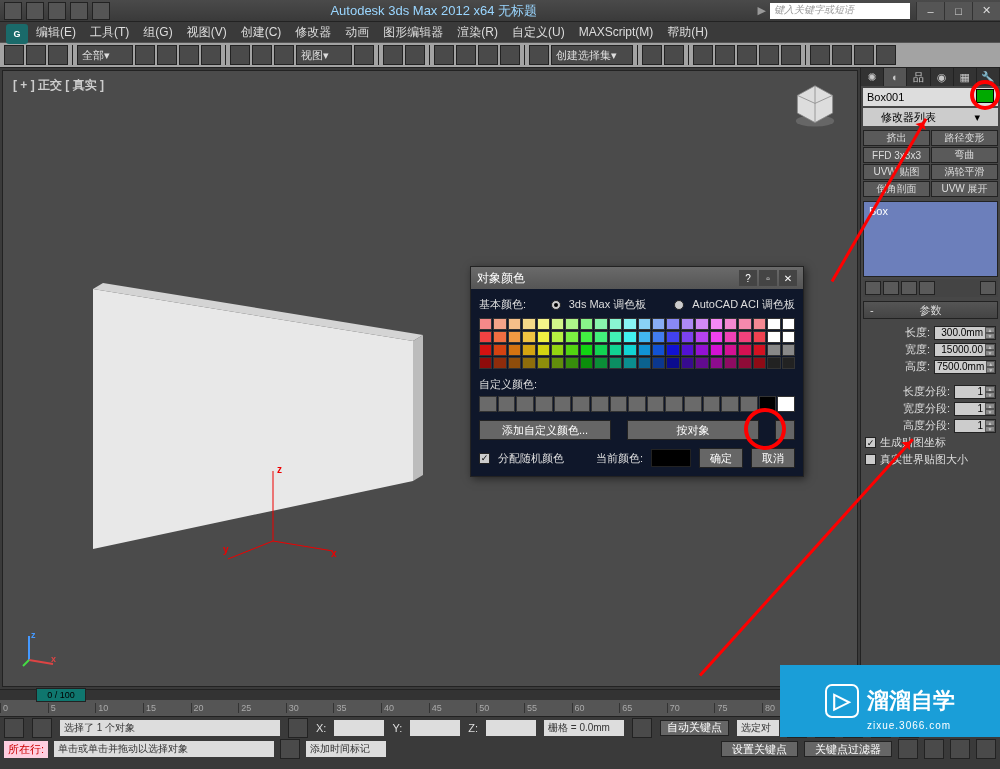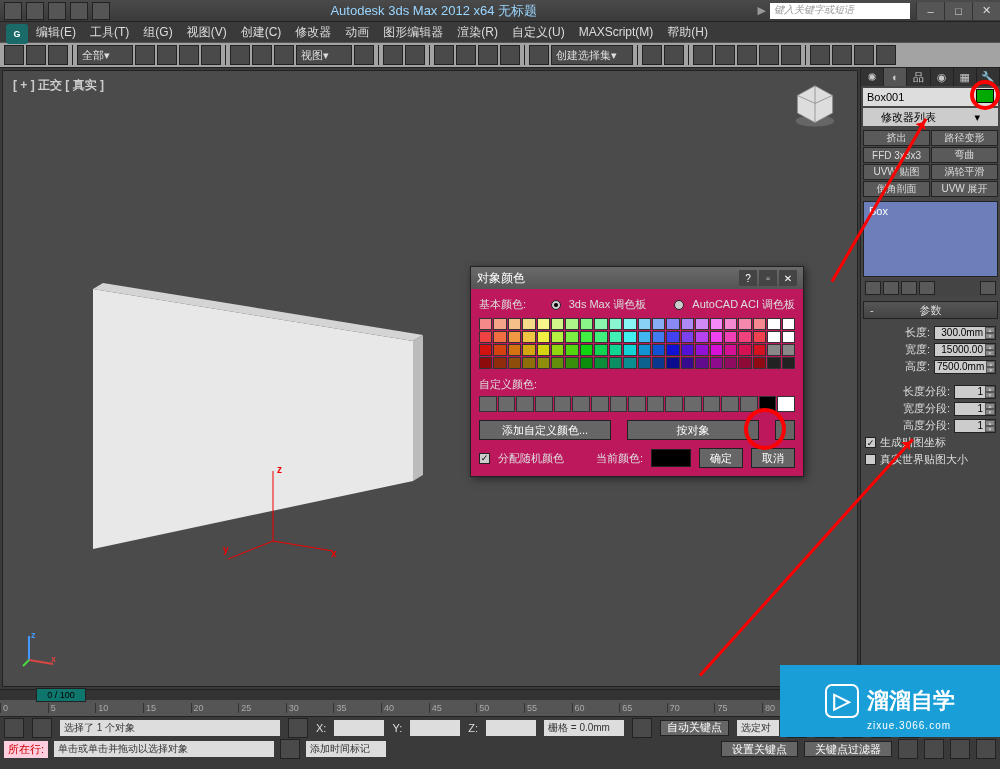--- a/index.html
+++ b/index.html
@@ -59,21 +59,21 @@
   .checkrow { display:flex;align-items:center;gap:4px;margin:2px 0;font-size:11px;color:#ddd; }
   .chk { width:11px;height:11px;border:1px solid #222;background:#ccc;display:flex;align-items:center;justify-content:center;font-size:9px;color:#000; }
   
   
   .box3d { position: absolute; top: 210px; left: 70px; width: 360px; height: 270px; }
   
   
   .origin { position:absolute; top:390px; left:220px; width:120px;height:100px; }
   
   
-  .dialog { position: absolute; top: 266px; left: 470px; width: 334px; background: #be185d; border: 1px solid #222; box-shadow: 2px 2px 8px rgba(0,0,0,0.5); }
+  .dialog { position: absolute; top: 266px; left: 470px; width: 334px; background: #0f172a; border: 1px solid #222; box-shadow: 2px 2px 8px rgba(0,0,0,0.5); }
   .dlg-title { height: 22px; background: linear-gradient(#6a6a6a,#555); display:flex;align-items:center;padding:0 6px;color:#fff;font-size:12px; }
   .dlg-title .spacer { flex:1; }
   .dlg-title .dbtn { width:18px;height:16px;background:#444;margin-left:2px;display:flex;align-items:center;justify-content:center;font-size:10px; }
   .dlg-body { padding: 8px; }
   .dlg-row1 { display:flex;align-items:center;gap:8px;margin-bottom:6px;font-size:11px;color:#ddd; }
   .radio { width:10px;height:10px;border-radius:50%;border:1px solid #222;background:#ccc;position:relative; }
   .radio.on::after { content:"";position:absolute;top:2px;left:2px;width:4px;height:4px;border-radius:50%;background:#000; }
   .palette { display:grid; grid-template-columns: repeat(22, 1fr); gap:1px; margin-bottom:8px; }
   .swatch { height: 12px; border:1px solid #333; }
   .custom-row { display:grid; grid-template-columns: repeat(17, 1fr); gap:1px; margin-bottom:8px; }

